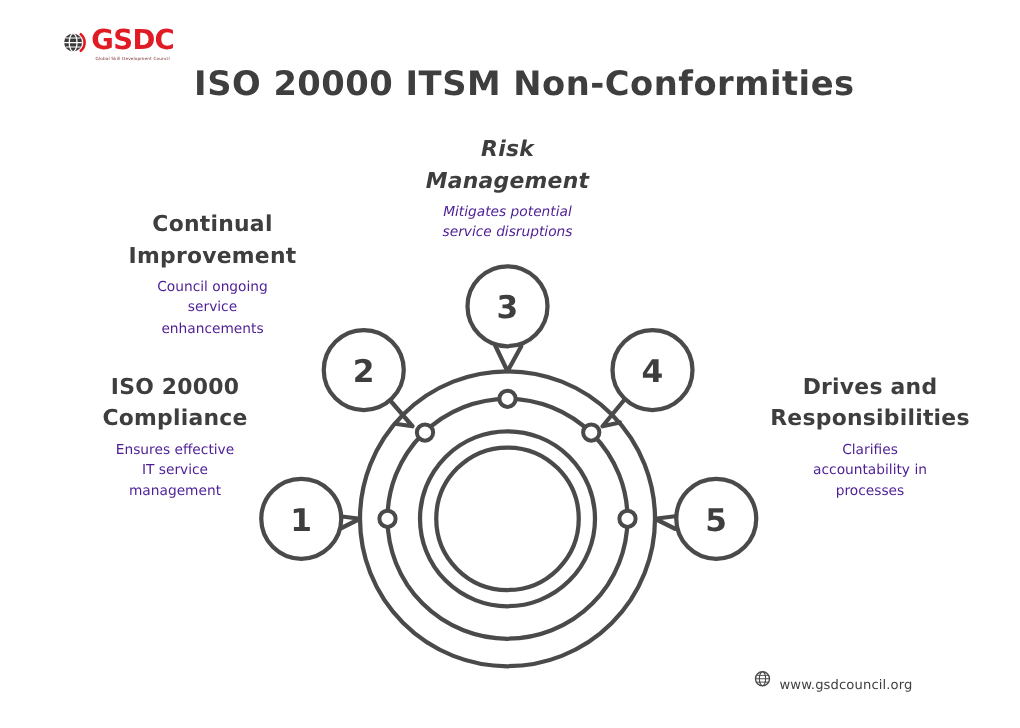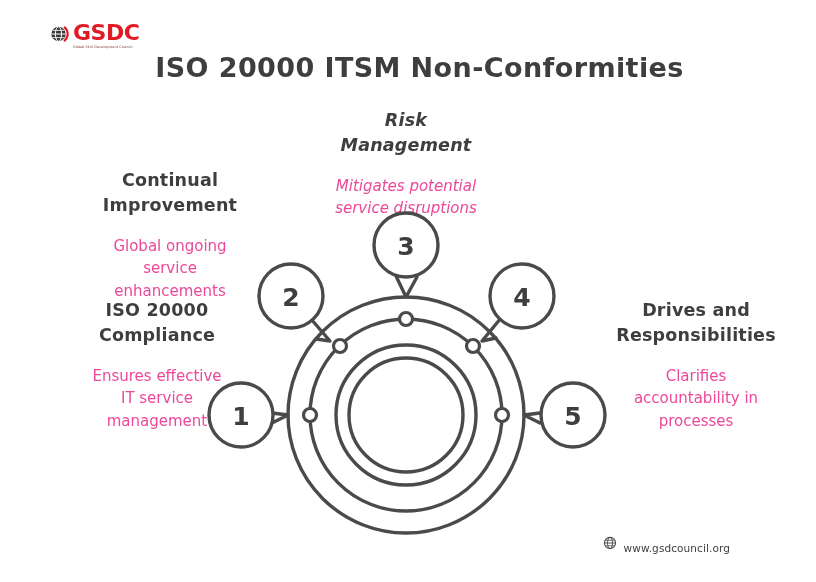--- a/index.html
+++ b/index.html
@@ -17,20 +17,21 @@
   }
 
   
   #logo {
     position: absolute;
     left: 48px;
     top: 22px;
     display: flex;
     align-items: center;
     gap: 3px;
+    text-align: center;
   }
   #logo .globe { display: block; }
   #logo .wordmark {
     display: flex;
     flex-direction: column;
     line-height: 1;
   }
   #logo .gsdc-text {
     font-family: "DejaVu Sans", sans-serif;
     font-weight: bold;
@@ -72,29 +73,29 @@
     font-family: "DejaVu Sans", sans-serif;
     font-weight: bold;
     font-size: 17.5px;
     line-height: 1.42;
     letter-spacing: 0.2px;
     color: #3e3e3e;
     white-space: pre-line;
   }
   .callout .c-desc {
     font-family: "DejaVu Sans", sans-serif;
-    font-size: 15px;
+    font-size: 11px;
     line-height: 1.52;
-    color: #ec4899;
+    color: #4c1d95;
     white-space: pre-line;
-    margin-top: 17px;
+    margin-top: 4px;
   }
 
   #callout-continual-improvement { left: 52px;  top: 168px; width: 236px; }
-  #callout-iso-compliance        { left: 49px;  top: 298px; width: 216px; }
+  #callout-iso-compliance        { left: 32px;  top: 298px; width: 216px; }
   #callout-risk-management       { left: 306px; top: 108px; width: 200px; font-style: italic; }
   #callout-service-level         { left: 556px; top: 168px; width: 232px; }
   #callout-roles                 { left: 588px; top: 298px; width: 216px; }
 
   
   #diagram {
     position: absolute;
     left: 0;
     top: 0;
     width: 816px;
@@ -162,21 +163,21 @@
     <span class="gsdc-text">GSDC</span>
     <span class="gsdc-sub">Global Skill Development Council</span>
   </span>
 </div>
 
 <div id="page-title">ISO 20000 ITSM Non-Conformities</div>
 
 <div class="callout" id="callout-continual-improvement">
   <div class="c-title">Continual
 Improvement</div>
-  <div class="c-desc">Global ongoing
+  <div class="c-desc">Council ongoing
 service
 enhancements</div>
 </div>
 
 <div class="callout" id="callout-iso-compliance">
   <div class="c-title">ISO 20000
 Compliance</div>
   <div class="c-desc">Ensures effective
 IT service
 management</div>

